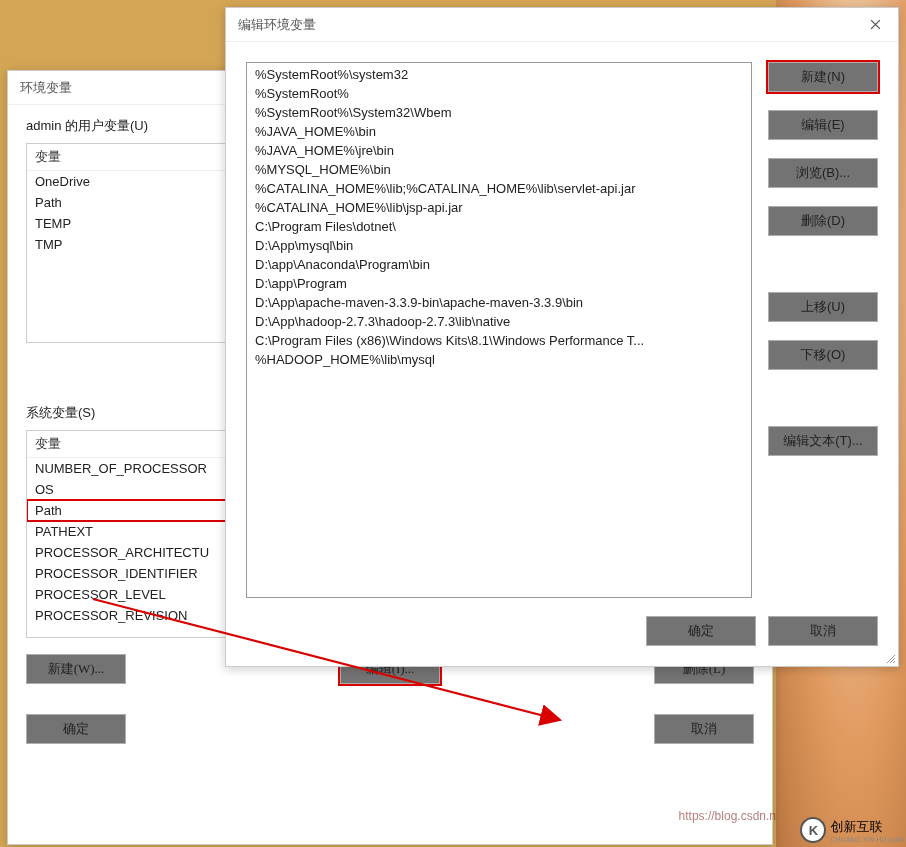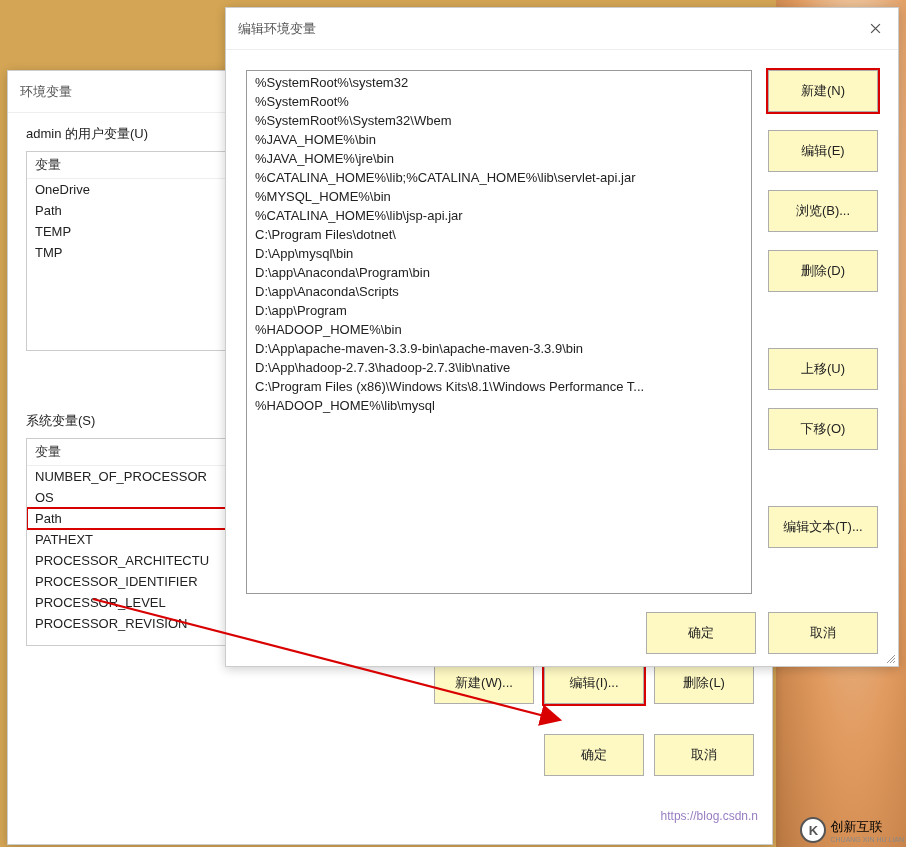--- a/index.html
+++ b/index.html
@@ -28,21 +28,21 @@
       width: 766px;
       height: 775px;
     }
     .dialog-edit {
       top: 7px;
       left: 225px;
       width: 674px;
       height: 660px;
     }
     .titlebar {
-      height: 42px;
+      height: 34px;
       display: flex;
       align-items: center;
       padding: 0 0 0 12px;
       background: #fff;
       border-bottom: 1px solid #eee;
       color: #555;
     }
     .titlebar-text {
       flex: 1;
       font-size: 13px;
@@ -91,29 +91,30 @@
       font-size: 13px;
       cursor: pointer;
     }
     .listbox .row.selected {
       outline: 2px solid #d90000;
       outline-offset: -1px;
     }
     .listbox .row .col1 { width: 220px; }
     .btn-row {
       display: flex;
-      justify-content: flex-end;
+      justify-content: space-between;
       gap: 10px;
       margin-top: 16px;
+      font-family: Liberation Serif, serif;
     }
     .btn {
       min-width: 100px;
-      height: 42px;
+      height: 30px;
       border: 1px solid #adadad;
-      background: #fef9c3;
+      background: #737373;
       color: #222;
       font-family: inherit;
       font-size: 13px;
       cursor: pointer;
       padding: 0 4px;
     }
     .btn.highlight {
       outline: 2px solid #d90000;
       outline-offset: 0;
     }
@@ -184,23 +185,23 @@
       bottom: 4px;
       display: flex;
       align-items: center;
       gap: 4px;
       color: #777;
       font-size: 13px;
       z-index: 200;
     }
     .watermark-url {
       position: absolute;
-      right: 148px;
+      right: 130px;
       bottom: 24px;
-      color: #4c1d95;
+      color: #7f1d1d;
       font-size: 12px;
       z-index: 50;
       opacity: 0.6;
     }
     .watermark .logo {
       width: 26px;
       height: 26px;
       border: 2px solid #555;
       border-radius: 50%;
       display: flex;
@@ -317,29 +318,27 @@
     </div>
   </div>
   <div class="edit-body">
     <div class="edit-main">
       <div class="path-list" id="path-list">
           <div class="path-item">%SystemRoot%\system32</div>
           <div class="path-item">%SystemRoot%</div>
           <div class="path-item">%SystemRoot%\System32\Wbem</div>
           <div class="path-item">%JAVA_HOME%\bin</div>
           <div class="path-item">%JAVA_HOME%\jre\bin</div>
+          <div class="path-item">%MYSQL_HOME%\bin</div>
           <div class="path-item">%CATALINA_HOME%\lib;%CATALINA_HOME%\lib\servlet-api.jar</div>
-          <div class="path-item">%MYSQL_HOME%\bin</div>
           <div class="path-item">%CATALINA_HOME%\lib\jsp-api.jar</div>
           <div class="path-item">C:\Program Files\dotnet\</div>
           <div class="path-item">D:\App\mysql\bin</div>
           <div class="path-item">D:\app\Anaconda\Program\bin</div>
-          <div class="path-item">D:\app\Anaconda\Scripts</div>
           <div class="path-item">D:\app\Program</div>
-          <div class="path-item">%HADOOP_HOME%\bin</div>
           <div class="path-item">D:\App\apache-maven-3.3.9-bin\apache-maven-3.3.9\bin</div>
           <div class="path-item">D:\App\hadoop-2.7.3\hadoop-2.7.3\lib\native</div>
           <div class="path-item">C:\Program Files (x86)\Windows Kits\8.1\Windows Performance T...</div>
           <div class="path-item">%HADOOP_HOME%\lib\mysql</div>
         </div>
       <div class="side-buttons">
         <button class="btn highlight">新建(N)</button>
         <button class="btn">编辑(E)</button>
         <button class="btn">浏览(B)...</button>
         <button class="btn">删除(D)</button>

